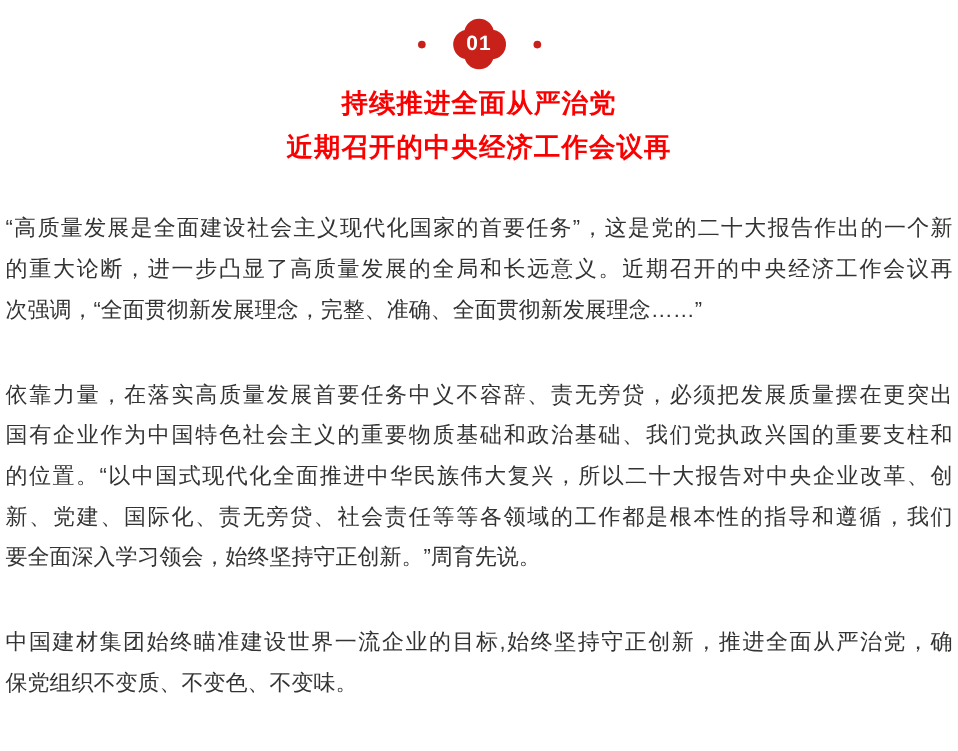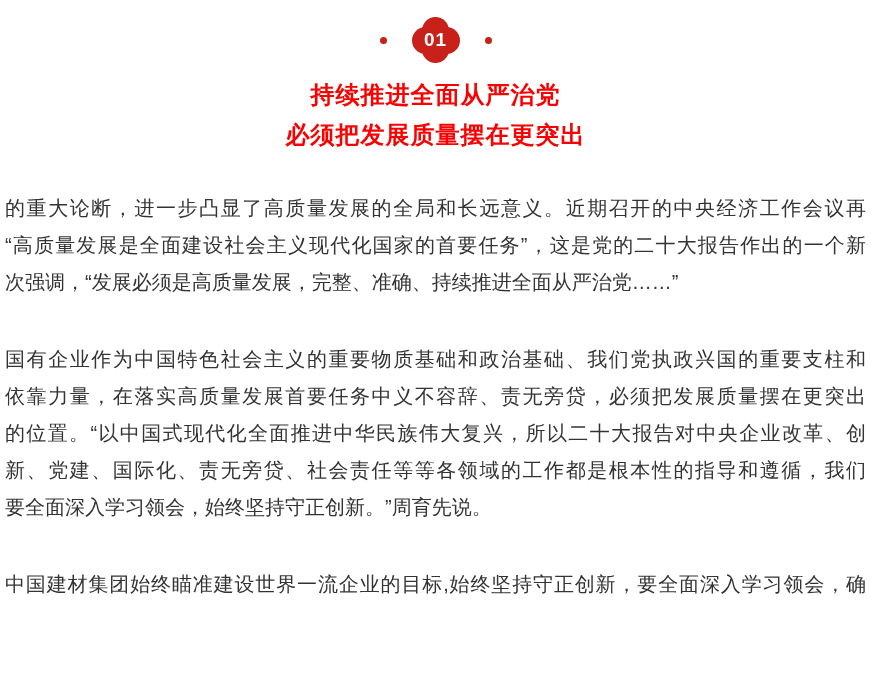--- a/index.html
+++ b/index.html
@@ -88,37 +88,38 @@
       <span class="petal petal-b"></span>
       <span class="petal petal-l"></span>
       <span class="petal petal-r"></span>
       <span class="num">01</span>
     </div>
     <span class="dot"></span>
   </div>
 
   <h1 class="heading">
     <span class="hline">持续推进全面从严治党</span>
-    <span class="hline">必须把发展质量摆在更突出</span>
+    <span class="hline">近期召开的中央经济工作会议再</span>
   </h1>
 
   <div class="content">
 
     <p class="para">
+      <span class="pline">“高质量发展是全面建设社会主义现代化国家的首要任务”，这是党的二十大报告作出的一个新</span>
       <span class="pline">的重大论断，进一步凸显了高质量发展的全局和长远意义。近期召开的中央经济工作会议再</span>
-      <span class="pline">“高质量发展是全面建设社会主义现代化国家的首要任务”，这是党的二十大报告作出的一个新</span>
-      <span class="pline last">次强调，“发展必须是高质量发展，完整、准确、持续推进全面从严治党……”</span>
+      <span class="pline last">次强调，“全面贯彻新发展理念，完整、准确、全面贯彻新发展理念……”</span>
     </p>
 
     <p class="para">
+      <span class="pline">依靠力量，在落实高质量发展首要任务中义不容辞、责无旁贷，必须把发展质量摆在更突出</span>
       <span class="pline">国有企业作为中国特色社会主义的重要物质基础和政治基础、我们党执政兴国的重要支柱和</span>
-      <span class="pline">依靠力量，在落实高质量发展首要任务中义不容辞、责无旁贷，必须把发展质量摆在更突出</span>
       <span class="pline">的位置。“以中国式现代化全面推进中华民族伟大复兴，所以二十大报告对中央企业改革、创</span>
       <span class="pline">新、党建、国际化、责无旁贷、社会责任等等各领域的工作都是根本性的指导和遵循，我们</span>
       <span class="pline last">要全面深入学习领会，始终坚持守正创新。”周育先说。</span>
     </p>
 
     <p class="para">
-      <span class="pline">中国建材集团始终瞄准建设世界一流企业的目标,始终坚持守正创新，要全面深入学习领会，确</span>
+      <span class="pline">中国建材集团始终瞄准建设世界一流企业的目标,始终坚持守正创新，推进全面从严治党，确</span>
+      <span class="pline last">保党组织不变质、不变色、不变味。</span>
     </p>
 
   </div>
 </div>
 
 </body></html>

